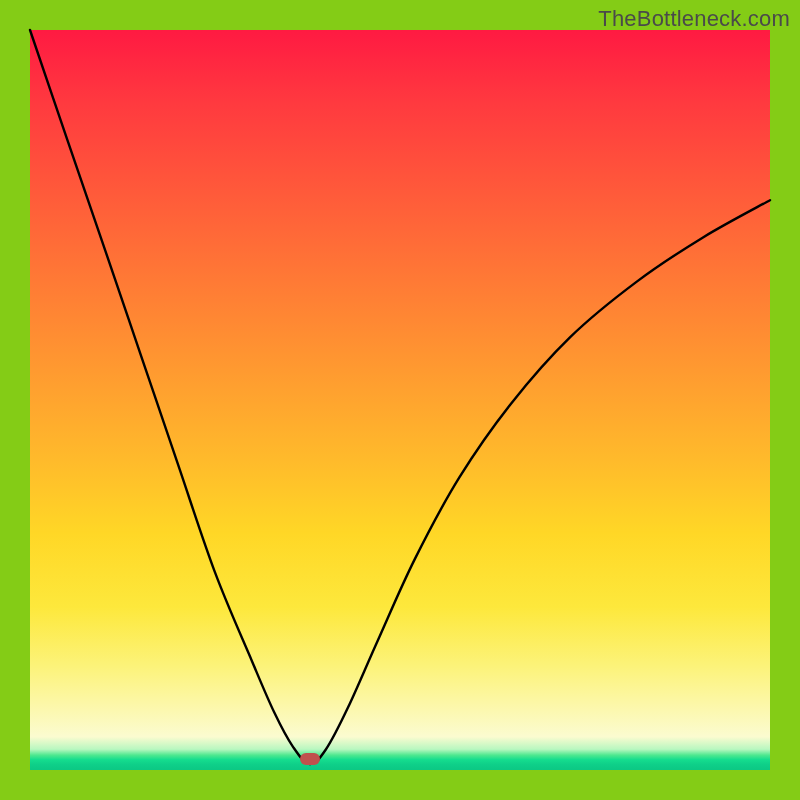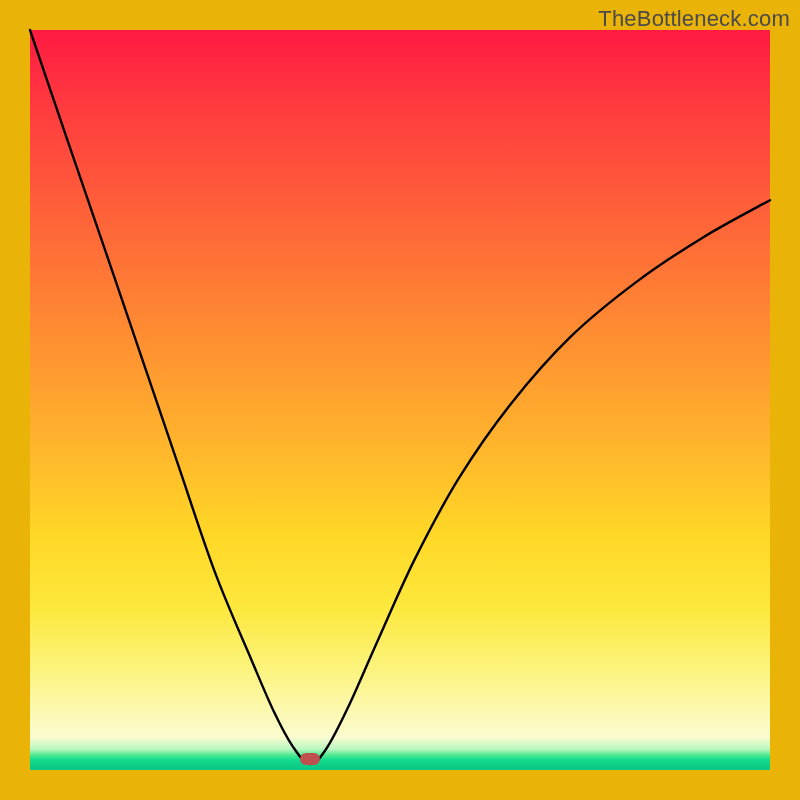--- a/index.html
+++ b/index.html
@@ -8,21 +8,21 @@
     width: 800px;
     height: 800px;
     overflow: hidden;
     background: #000;
     font-family: Arial, Helvetica, sans-serif;
   }
   .frame {
     position: relative;
     width: 800px;
     height: 800px;
-    background: #eab308;
+    background: #84cc16;
   }
   .plot {
     position: absolute;
     left: 30px;
     top: 30px;
     width: 740px;
     height: 740px;
     
     background: linear-gradient(to bottom,
       #ff1a42 0%,

